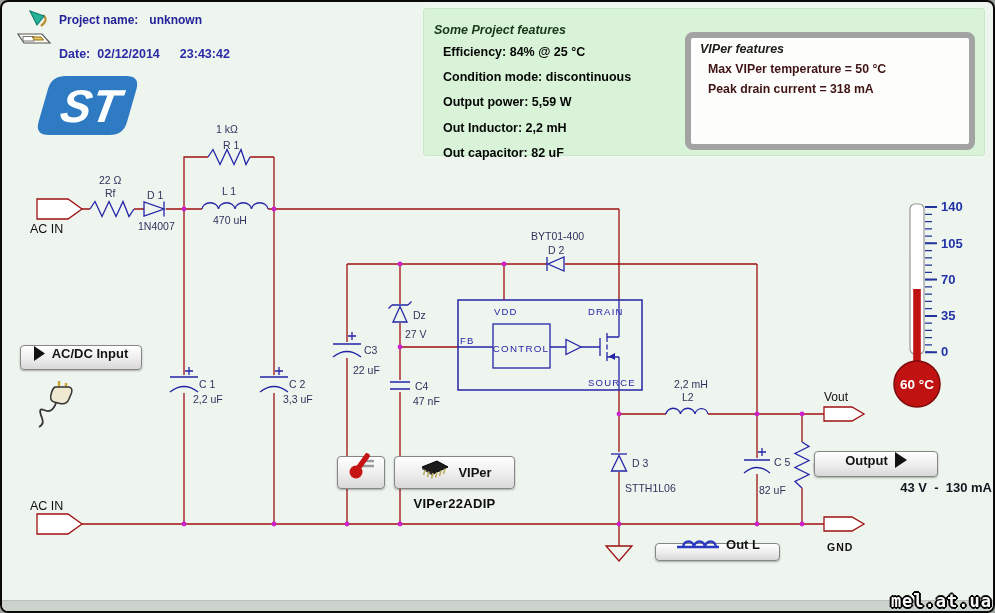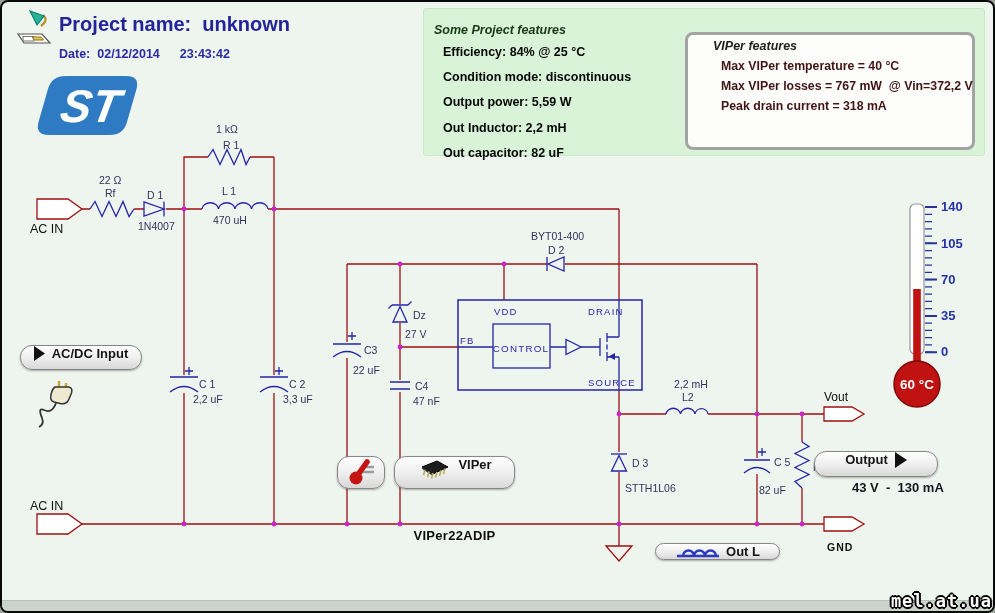--- a/index.html
+++ b/index.html
@@ -3,51 +3,51 @@
 <meta charset="utf-8">
 <style>
   * { margin:0; padding:0; box-sizing:border-box; }
   html,body { background:#9aa09a; font-family:"Liberation Sans",sans-serif; }
   #screen { position:relative; width:995px; height:613px; background:#eef4ee;
             border:2px solid #0a0a0a; border-radius:8px; overflow:hidden; }
 
   svg text { font-family:"Liberation Sans",sans-serif; }
   #schematic { position:absolute; left:0; top:0; pointer-events:none; }
 
-  .proj-line { position:absolute; left:57px; top:11px; font-weight:bold; font-size:20px; color:#23239a; }
+  .proj-line { position:absolute; left:57px; top:11px; font-weight:bold; font-size:12px; color:#23239a; }
   .proj-line .pv { margin-left:11px; }
   .date-line { position:absolute; left:57px; top:45px; font-weight:bold; font-size:12.5px; color:#2a2aa4;text-align:center; }
   .date-line .dv { margin-left:7px; }
   .date-line .tv { margin-left:20px; }
 
   .panel-green { position:absolute; left:420px; top:5px; width:564px; height:150px;
                  background:#d8f3d8; border:1px solid #f0f9f0; border-radius:4px;
                  box-shadow: inset 0 0 0 1px #c8e6c8; }
   .gp-title { padding:15px 0 0 11px; font-size:12.5px; font-style:italic; font-weight:bold; color:#173817; }
   .gp-item { height:25.4px; display:flex; align-items:center; padding-left:20px;
              font-size:12.5px; font-weight:bold; color:#050505; }
   .gp-item.first { margin-top:2px; }
 
   .panel-white { position:absolute; left:683px; top:30px; width:290px; height:118px;
-                 background:#fdfdfb; border:3px solid #a3a3a3; border-radius:8px;padding-left:16px; }
+                 background:#fdfdfb; border:6px solid #a3a3a3; border-radius:8px; }
   .wp-title { padding:4px 0 0 9px; font-size:12.5px; font-style:italic; font-weight:bold; color:#1d1d1d; }
   .wp-item { height:20px; display:flex; align-items:center; padding-left:17px;
              font-size:12.3px; font-weight:bold; color:#401414; white-space:pre; }
   .wp-item.first { margin-top:3px; }
 
-  .btn { position:absolute; display:flex; align-items:flex-start; justify-content:center; gap:7px;
+  .btn { position:absolute; display:flex; align-items:flex-end; justify-content:center; gap:7px;
          background:linear-gradient(#ffffff,#ededed 55%,#d8d8d8);
-         border:1px solid #868686; border-radius:12px;
+         border:1px solid #868686; border-radius:4px;
          font-family:inherit; font-size:13px; font-weight:bold; color:#141414;
-         box-shadow:0 1px 2px rgba(0,0,0,.3); cursor:pointer; padding:0; }
+         box-shadow:0 1px 2px rgba(0,0,0,.3); cursor:pointer; padding:8px; }
   .btn svg { flex:none; }
 
   .lbl { position:absolute; font-weight:bold; color:#0d0d0d; }
-  .part-name { left:392px; top:494px; width:121px; font-size:13px; text-align:center; letter-spacing:.3px;margin-top:32px; }
-  .out-rating { left:850px; top:478px; width:140px; font-size:13px; text-align:left; color:#15151f; white-space:pre; }
+  .part-name { left:392px; top:494px; width:121px; font-size:13px; text-align:center; letter-spacing:.3px; }
+  .out-rating { left:850px; top:478px; width:140px; font-size:13px; text-align:right; color:#15151f; white-space:pre; }
 
   .bottom-strip { position:absolute; left:0; right:0; bottom:0; height:11px; background:#ccd2cc;
                   border-top:1px solid #b9bfb9; }
   .watermark { position:absolute; right:1px; bottom:0px; font-family:"DejaVu Sans Mono",monospace;
                font-size:17px; font-weight:bold; color:#fafafa; letter-spacing:1px;
                text-shadow:-2px 0 0 #000,2px 0 0 #000,0 -2px 0 #000,0 2px 0 #000,
                            -1px -1px 0 #000,1px 1px 0 #000,-1px 1px 0 #000,1px -1px 0 #000; }
 </style>
 </head>
 <body>
@@ -250,22 +250,21 @@
     <div class="gp-title">Some Project features</div>
     <div class="gp-item first">Efficiency: 84% @ 25 °C</div>
     <div class="gp-item">Condition mode: discontinuous</div>
     <div class="gp-item">Output power:  5,59 W</div>
     <div class="gp-item">Out Inductor:  2,2 mH</div>
     <div class="gp-item">Out capacitor: 82 uF</div>
   </div>
 
   <div class="panel-white">
     <div class="wp-title">VIPer features</div>
-    <div class="wp-item first">Max VIPer temperature = 40 °C</div>
-    <div class="wp-item">Max VIPer losses = 767 mW  @ Vin=372,2 V</div>
+    <div class="wp-item first">Max VIPer temperature = 50 °C</div>
     <div class="wp-item">Peak drain current = 318 mA</div>
   </div>
 
   <button class="btn" style="left:18px; top:343px; width:122px; height:25px;">
     <svg width="11" height="15" viewBox="0 0 11 15">
       <polygon points="0,0 0,15 11,7.5" fill="#111"></polygon>
       </svg>
     <span>AC/DC Input</span>
   </button>
 

